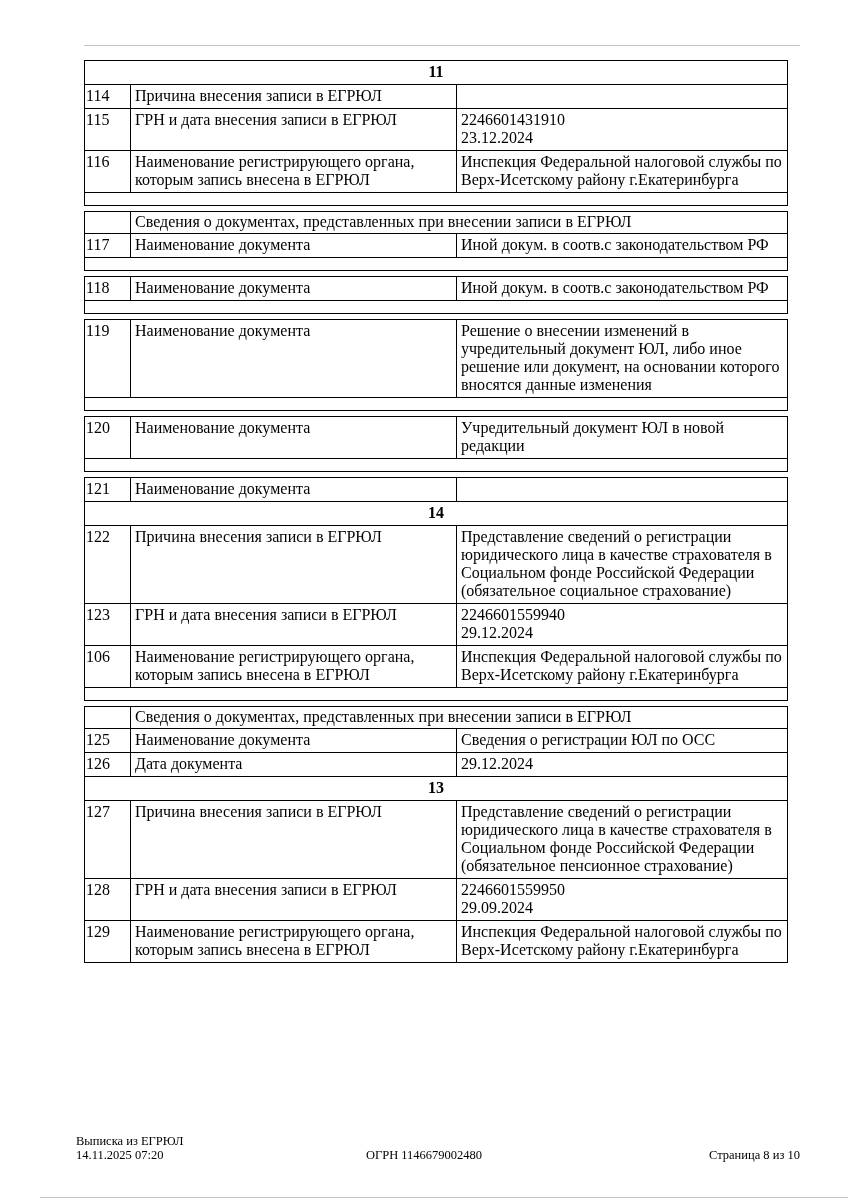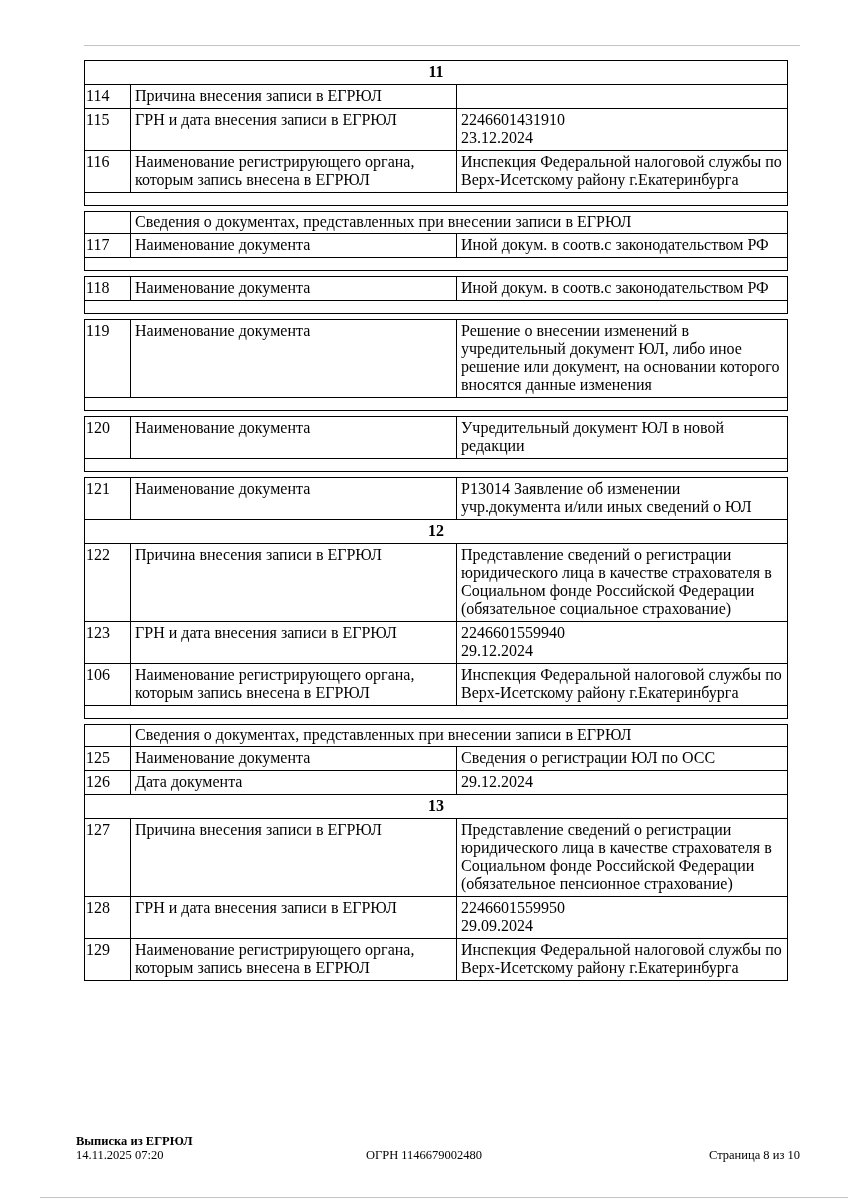--- a/index.html
+++ b/index.html
@@ -33,21 +33,21 @@
   .cell-num  { flex: 0 0 46px; padding: 2px 1px 3px; border-right: 1.5px solid #000; }
   .cell-label{ flex: 0 0 326px; border-right: 1.5px solid #000; }
   .cell-value{ flex: 1 1 auto; white-space: pre-line; }
 
   .group-row .cell-span { flex: 1 1 auto; padding: 1px 4px 2px; }
 
   .spacer-row { height: 14px; }
 
   .footer { position: absolute; left: 0; top: 1134px; width: 848px; font-size: 12.5px; line-height: 14px; }
   .footer-left  { position: absolute; left: 76px; top: 0; }
-  .footer-title { font-weight: bold; }
+  .footer-title { font-weight: normal; }
   .footer-center{ position: absolute; left: 0; top: 14px; width: 100%; text-align: center; }
   .footer-right { position: absolute; right: 48px; top: 14px; text-align: right; }
 </style>
 </head>
 <body>
 
 <div class="page">
   <div class="hairline hairline-top"></div>
 
   <main class="doc">
@@ -111,24 +111,23 @@
         <div class="cell cell-label">Наименование документа</div>
         <div class="cell cell-value">Учредительный документ ЮЛ в новой редакции</div>
       </div>
       <div class="row spacer-row"></div>
     </section>
 
     <section class="block">
       <div class="row">
         <div class="cell cell-num">121</div>
         <div class="cell cell-label">Наименование документа</div>
-        <div class="cell cell-value">Р13014 Заявление об изменении учр.документа и/или иных сведений о ЮЛ</div>
       </div>
       <div class="row section-row">
-        <span>12</span>
+        <span>14</span>
       </div>
       <div class="row">
         <div class="cell cell-num">122</div>
         <div class="cell cell-label">Причина внесения записи в ЕГРЮЛ</div>
         <div class="cell cell-value">Представление сведений о регистрации юридического лица в качестве страхователя в Социальном фонде Российской Федерации (обязательное социальное страхование)</div>
       </div>
       <div class="row">
         <div class="cell cell-num">123</div>
         <div class="cell cell-label">ГРН и дата внесения записи в ЕГРЮЛ</div>
         <div class="cell cell-value">2246601559940

